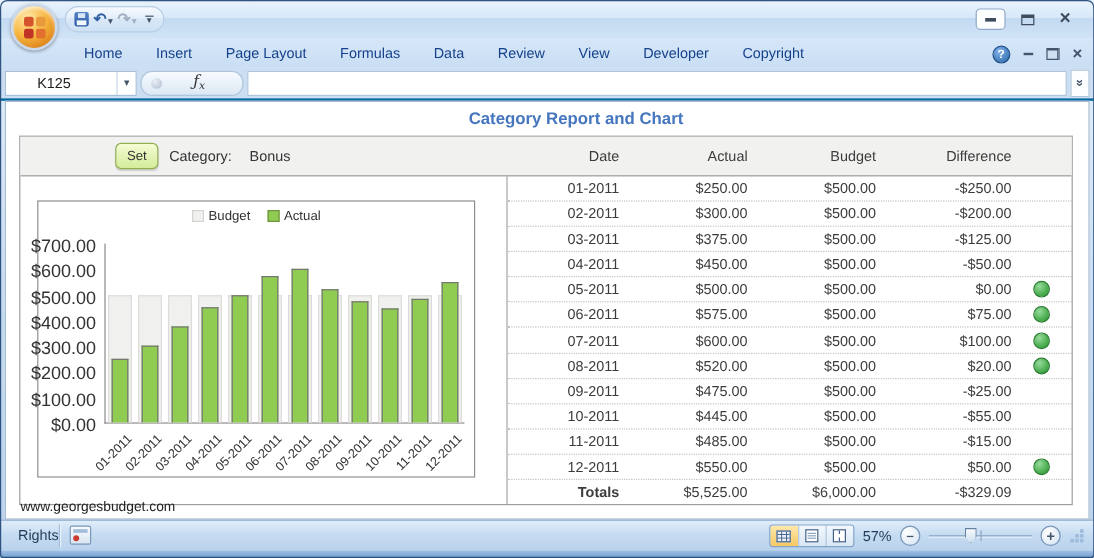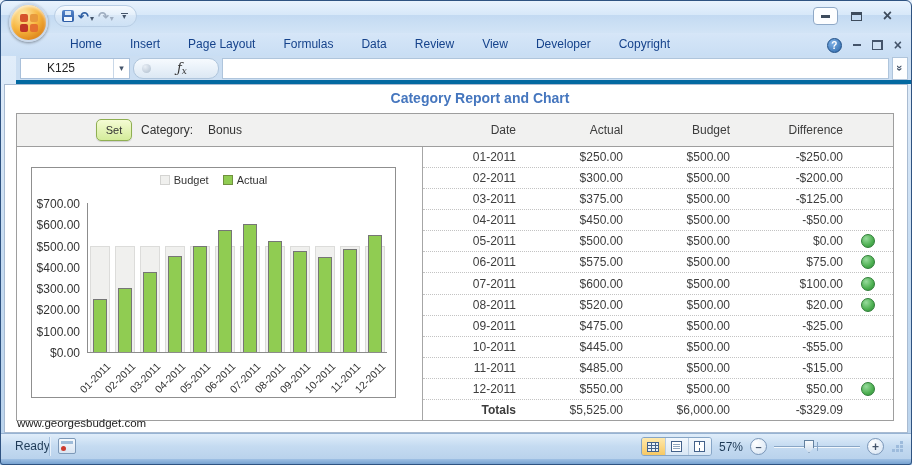--- a/index.html
+++ b/index.html
@@ -57,21 +57,21 @@
     border:1px solid #1F4E86; display:flex; align-items:center; justify-content:center; }
   .help-icon::before { content:"?"; color:#fff; font-size:10px; font-weight:bold; }
   .gl-min2 { width:8px; height:2px; background:#44546A; }
   .gl-restore { position:relative; width:11px; height:10px; }
   .gl-restore::before { content:""; position:absolute; right:0; top:0; width:8px; height:7px; border:1px solid #44546A; border-top-width:2px; }
   .gl-restore::after  { content:""; position:absolute; left:0; bottom:0; width:8px; height:7px; border:1px solid #44546A; border-top-width:2px; background:#CFE0F2; }
   .gl-close2::before { content:"\00D7"; font-size:14px; font-weight:bold; color:#44546A; line-height:10px; }
 
   
   .formularow { position:absolute; left:0; right:0; top:56px; height:28px; background:#CBDEF2;
-    display:flex; align-items:center; padding:0 4px; gap:3px; border-bottom:4px solid #0369a1;margin-left:16px; }
+    display:flex; align-items:center; padding:0 4px; gap:3px; border-bottom:2px solid #0369a1; }
   .namebox { width:110px; height:21px; background:#fff; border:1px solid #A9C0DA; display:flex; align-items:center; }
   .namebox .nb-text { flex:1; padding-left:26px; font-size:12px; color:#222; }
   .nb-arrow { width:16px; height:100%; border-left:1px solid #C9D8E8; display:flex; align-items:center; justify-content:center; }
   .nb-arrow::before { content:"\25BE"; font-size:9px; color:#44546A; }
   .fx-pill { width:86px; height:21px; border:1px solid #AFC5DC; border-radius:10px;
     background:linear-gradient(#F6FAFE,#DCE8F4); display:flex; align-items:center; padding:0 8px; gap:26px; }
   .fx-dot { width:9px; height:9px; border-radius:50%; background:radial-gradient(circle at 35% 30%, #E9EFF6, #AEBDCD); }
   .fx-glyph { font-family:"DejaVu Serif", serif; font-style:italic; color:#333; font-size:13px; }
   .fx-glyph::before { content:"\0192"; }
   .fx-glyph::after { content:"x"; font-size:9px; vertical-align:-2px; }
@@ -106,21 +106,21 @@
   .trow.totals .rlabel { font-weight:bold; }
 
   
   .chart-box { position:absolute; left:26px; top:82px; width:365px; height:231px; background:#fff; border:1px solid #8F8F8F; }
   .legend { position:absolute; left:0; right:0; top:6px; display:flex; justify-content:center; gap:14px; }
   .legend .item { display:flex; align-items:center; gap:4px; font-size:11px; color:#333; }
   .swatch { width:10px; height:10px; }
   .swatch.budget { background:#F0F0EE; border:1px solid #D4D4D2; }
   .swatch.actual { background:#90CC52; border:1px solid #70903F; }
   .yaxis { position:absolute; left:0; top:35px; width:50px; height:149px; }
-  .ylab { position:absolute; right:2px; font-size:12px; color:#333; }
+  .ylab { position:absolute; right:2px; font-size:15px; color:#333; }
   .plot { position:absolute; left:55px; top:35px; width:300px; height:150px;
     border-left:1px solid #8C8C8C; border-bottom:1px solid #8C8C8C;
     display:flex; align-items:flex-end; }
   .slot { flex:1; position:relative; height:100%; }
   .bar { position:absolute; bottom:0; left:50%; transform:translateX(-50%); }
   .bar.budget { width:20px; background:#F0F0EE; border:1px solid #DCDCDA; border-bottom:none; z-index:1; }
   .bar.actual { width:14px; background:#90CC52; border:1px solid #767676; border-bottom:none; z-index:2; }
   .xlabels { position:absolute; left:0; top:0; width:100%; height:100%; }
   .xlab { position:absolute; width:62px; text-align:right; font-size:10.5px; color:#333;
     transform:rotate(-45deg); transform-origin:100% 0; white-space:nowrap; }
@@ -448,21 +448,21 @@
         <span class="xlab" style="left: 234.5px; top: 192px;">10-2011</span>
         <span class="xlab" style="left: 259.5px; top: 192px;">11-2011</span>
         <span class="xlab" style="left: 284.5px; top: 192px;">12-2011</span>
       </div>
   </div>
 
   <div class="sheet-url">www.georgesbudget.com</div>
 </div>
 
 <div class="statusbar">
-  <span class="ready">Ready</span>
+  <span class="ready">Rights</span>
   <span class="sb-sep"></span>
   <span class="macro-icon"></span>
   <div class="sb-right">
     <div class="viewbtns">
       <span class="vb active">
           <span class="ic-grid"></span>
         </span>
       <span class="vb">
           <span class="ic-pagelayout"></span>
         </span>

